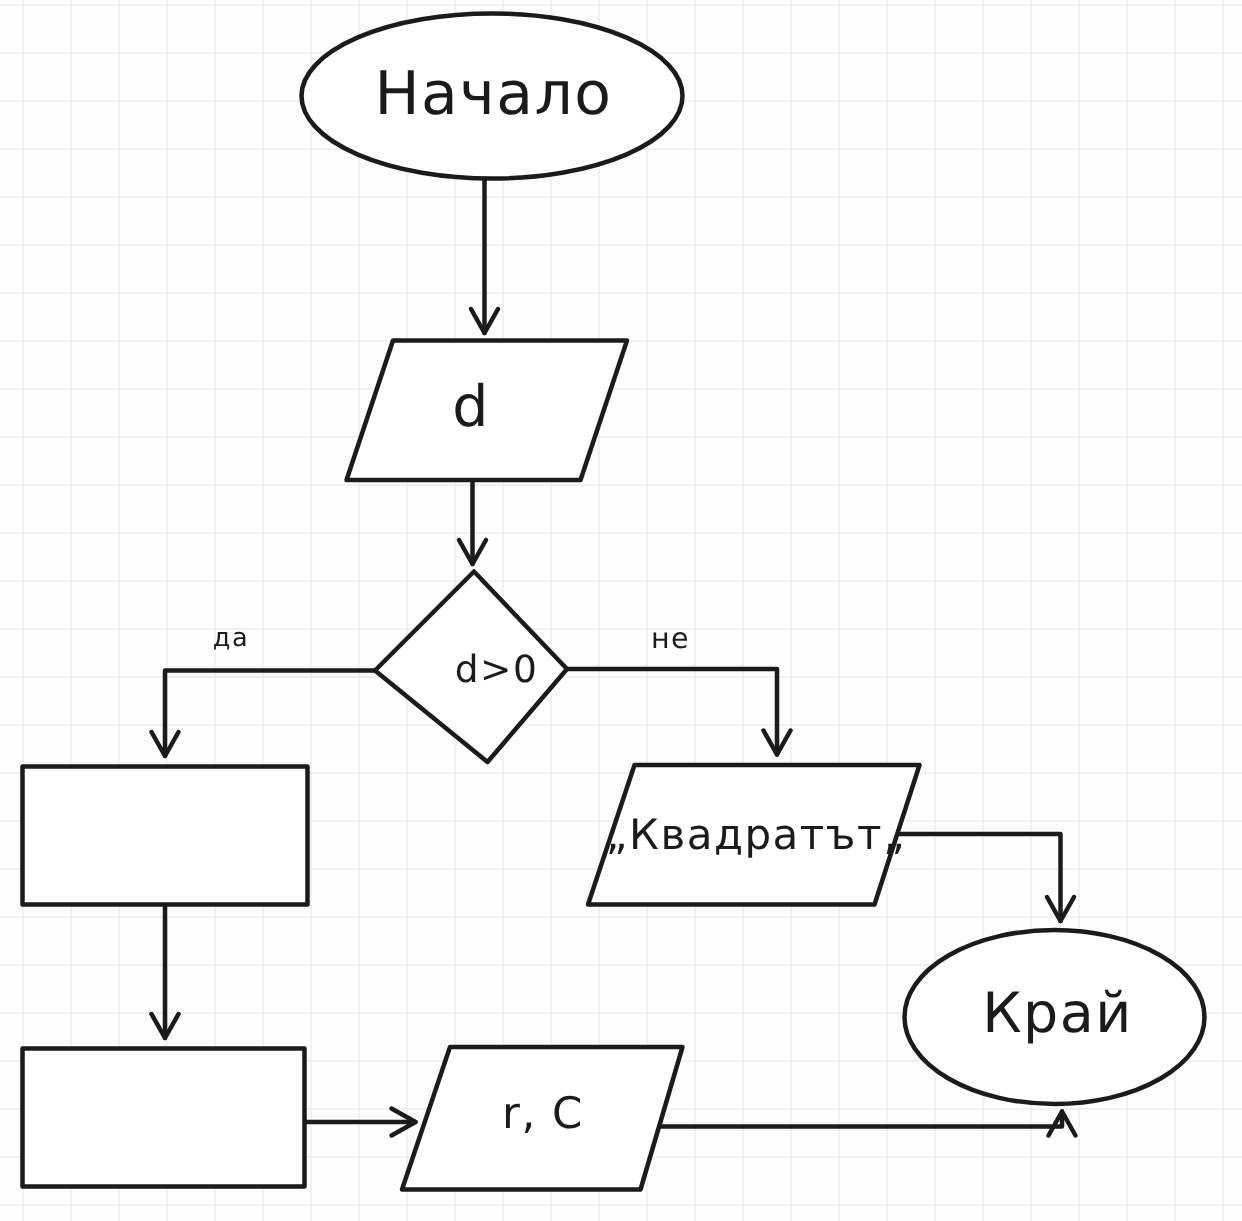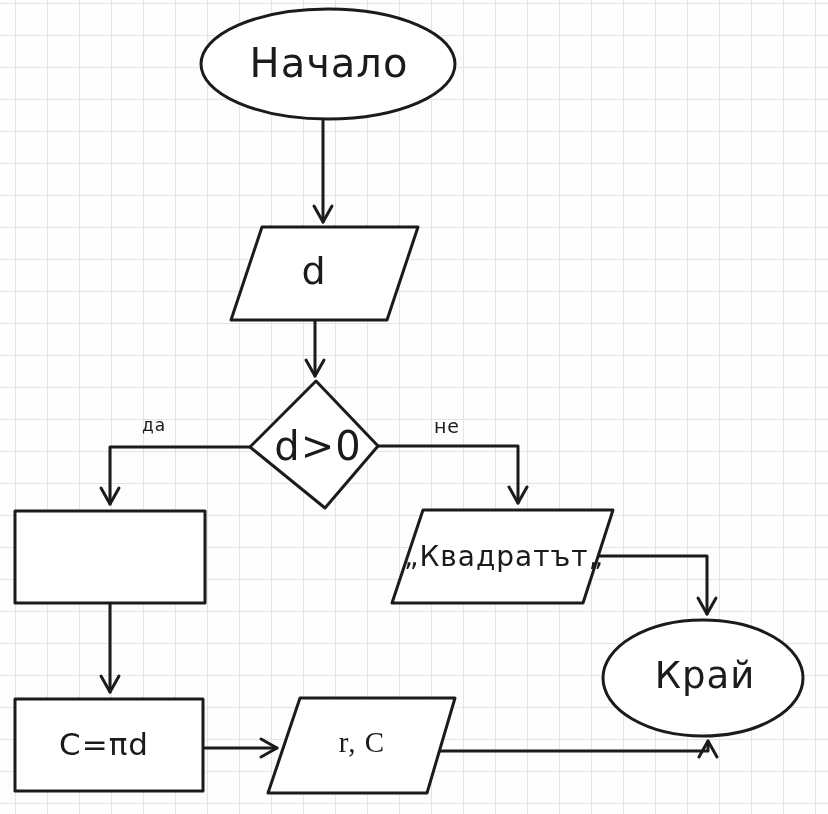--- a/index.html
+++ b/index.html
@@ -50,27 +50,27 @@
     position:absolute;
     transform:translate(-50%,-50%);
     color:var(--ink);
     white-space:nowrap;
     letter-spacing:1px;
     text-align:right;
     line-height:1.25;
   }
   .lbl-start{left:329px;top:63px;font-size:40px;}
   .lbl-d{left:314px;top:272px;font-size:38px;}
-  .lbl-decision{left:318px;top:446px;font-size:40px;}
+  .lbl-decision{left:331px;top:446px;font-size:25px;}
   .lbl-yes{left:154px;top:426px;font-size:17px;}
   .lbl-no{left:447px;top:427px;font-size:19px;}
   .lbl-r{left:107px;top:560px;font-size:31px;}
   .lbl-message{left:504px;top:557px;font-size:28px;line-height:1.55;}
   .lbl-c{left:104px;top:744px;font-size:31px;}
-  .lbl-output{left:362px;top:742px;font-size:29px;font-family:Liberation Serif, serif;}
+  .lbl-output{left:362px;top:742px;font-size:29px;}
   .lbl-end{left:705px;top:676px;font-size:37px;}
   .lbl-message span{display:block;}
 </style>
 </head>
 <body>
 
 <div class="canvas">
 
   <svg class="art" width="828" height="814" viewBox="0 0 828 814">
     <defs>
@@ -110,19 +110,18 @@
 
   <div class="label lbl-yes">да</div>
 
   <div class="label lbl-no">не</div>
 
 
   <div class="label lbl-message">
     <span>„Квадратът„</span>
   </div>
 
-  <div class="label lbl-c">C=πd</div>
 
   <div class="label lbl-output">r, C</div>
 
   <div class="label lbl-end">Край</div>
 
 </div>
 
 </body></html>

